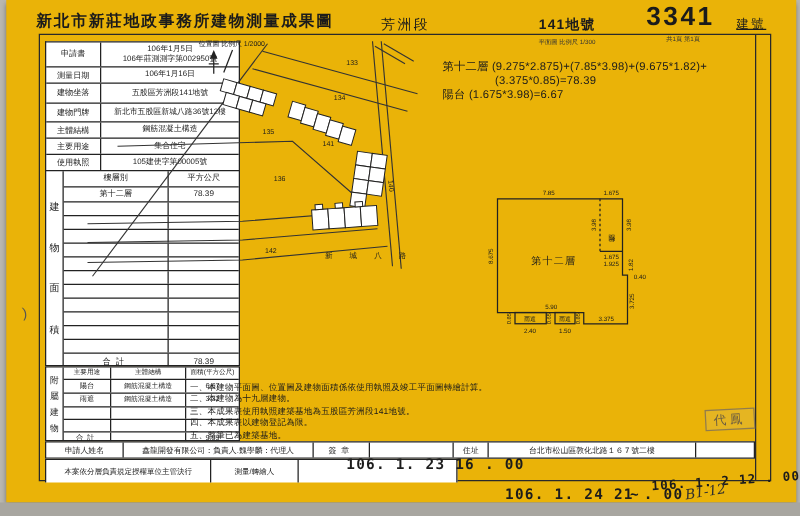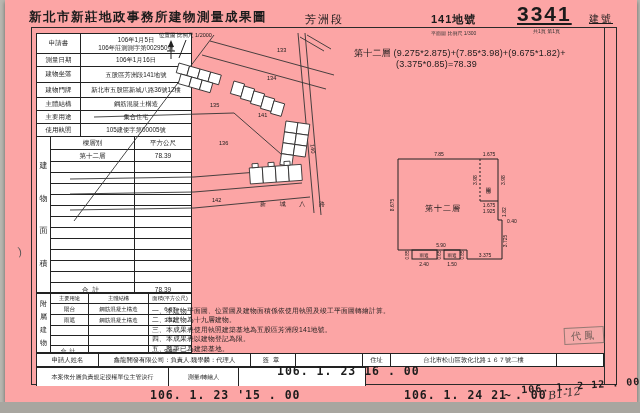--- a/index.html
+++ b/index.html
@@ -1,24 +1,24 @@
 <!DOCTYPE html>
 <html><head>
 <meta charset="utf-8">
 <style>
   * { margin:0; padding:0; box-sizing:border-box; font-family:"Liberation Sans",sans-serif; }
   html,body { width:640px; height:413px; overflow:hidden; }
   body { background:#b9b7b0; position:relative; }
-  .paper { position:absolute; left:5px; top:0; width:632px; height:402px; background:#fca5a5; box-shadow:0 2px 4px rgba(0,0,0,.45); color:#1b1b1b; }
+  .paper { position:absolute; left:5px; top:0; width:632px; height:402px; background:#eab308; box-shadow:0 2px 4px rgba(0,0,0,.45); color:#1b1b1b; }
 
   
   .doc-title { position:absolute; left:24px; top:9px; font-size:12.5px; font-weight:bold; letter-spacing:1.5px; }
   .sec-label { position:absolute; left:300px; top:12px; font-size:11px; letter-spacing:2px; }
   .lot-label { position:absolute; left:426px; top:12px; font-size:11px; letter-spacing:1px;font-weight:bold; }
-  .bldg-no   { position:absolute; left:512px; top:2px; font-size:21px; font-weight:bold; letter-spacing:2px;text-decoration:underline; }
+  .bldg-no   { position:absolute; left:512px; top:2px; font-size:21px; font-weight:bold; letter-spacing:2px; }
   .bldg-no-label { position:absolute; left:584px; top:12px; font-size:10px; letter-spacing:2px;text-decoration:underline; }
   .plan-scale { position:absolute; left:426px; top:30px; font-size:5px; color:#333; }
   .page-info  { position:absolute; left:528px; top:28px; font-size:5px; color:#333; }
 
   
   .frame { position:absolute; left:26px; top:27px; width:586px; height:358px; border:1px solid #2a2a2a; }
   .right-strip { position:absolute; left:572px; top:0; width:1px; height:100%; background:#2a2a2a; }
 
   
   .info-table { position:absolute; left:4px; top:5px; width:156px; border:1px solid #222; border-bottom:none; background:#fff; }
@@ -319,20 +319,21 @@
       <text class="lotnum" x="155" y="116">136</text>
       <text class="lotnum" x="194" y="88">141</text>
       <text class="lotnum" x="148" y="173">142</text>
       <text class="lotnum" transform="rotate(85 249,120)" x="244" y="122">140</text>
       <text x="196" y="177" style="font-size:6px;letter-spacing:6px">新 城 八 路</text>
     </svg>
 
     <div class="calc">
       <div>第十二層 (9.275*2.875)+(7.85*3.98)+(9.675*1.82)+</div>
       <div class="indent">(3.375*0.85)=78.39</div>
+      <div>陽台 (1.675*3.98)=6.67</div>
     </div>
 
     <svg style="position:absolute;left:326px;top:91px" width="240" height="178" viewBox="0 0 240 178">
       <g stroke="#222" stroke-width="1" fill="none">
         <path d="M40,40 L140,40 L140,101 L144,101 L144,140 L109,140 L109,131 L40,131 Z"></path>
         <line x1="122" y1="40" x2="122" y2="82" stroke-dasharray="2,2"></line>
         <line x1="122" y1="82" x2="140" y2="82"></line>
         <rect x="54" y="131" width="25" height="9"></rect>
         <rect x="86" y="131" width="16" height="9"></rect>
       </g>
@@ -365,21 +366,20 @@
       <div>三、本成果表使用執照建築基地為五股區芳洲段141地號。</div>
       <div>四、本成果表以建物登記為限。</div>
       <div>五、整筆已為建築基地。</div>
     </div>
 
     <div class="seal-stamp">代鳳</div>
   </div>
 
   <div class="artifact">)</div>
 
-  <div class="stamp-date" style="left:145px;top:388px">106. 1. 23 '15 . 00</div>
   <div class="stamp-date" style="left:272px;top:364px">106. 1. 23  16 . 00</div>
   <div class="stamp-date" style="left:399px;top:388px">106. 1. 24  21 . 00</div>
   <div class="stamp-date" style="left:499px;top:388px">~</div>
   <div class="stamp-date" style="left:516px;top:380px;font-size:10px;transform:rotate(-4deg)">106. 1. 2   12 . 00</div>
   <div class="hand">B1-12</div>
 </div>
 
 <div class="gray-band"></div>
 
 </body></html>

